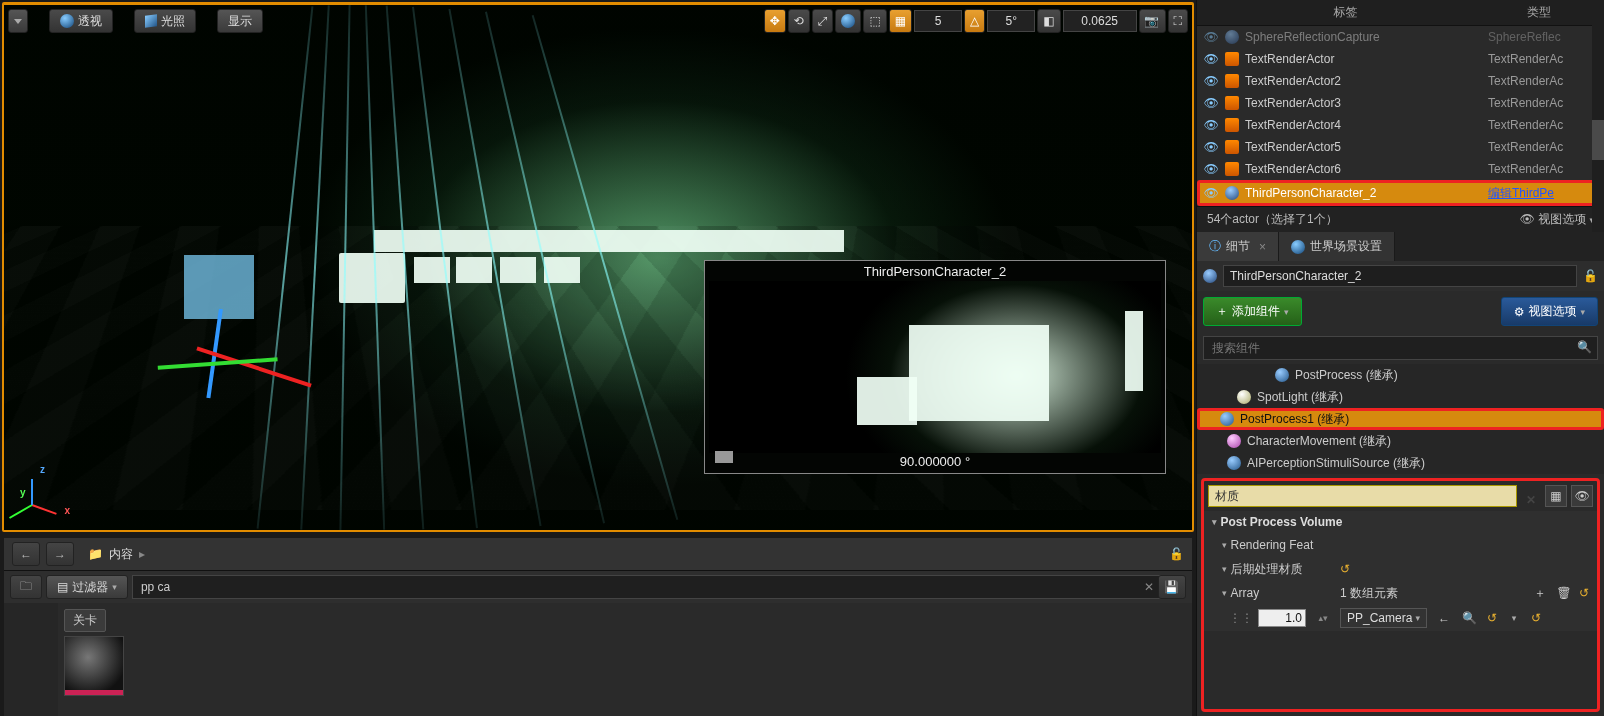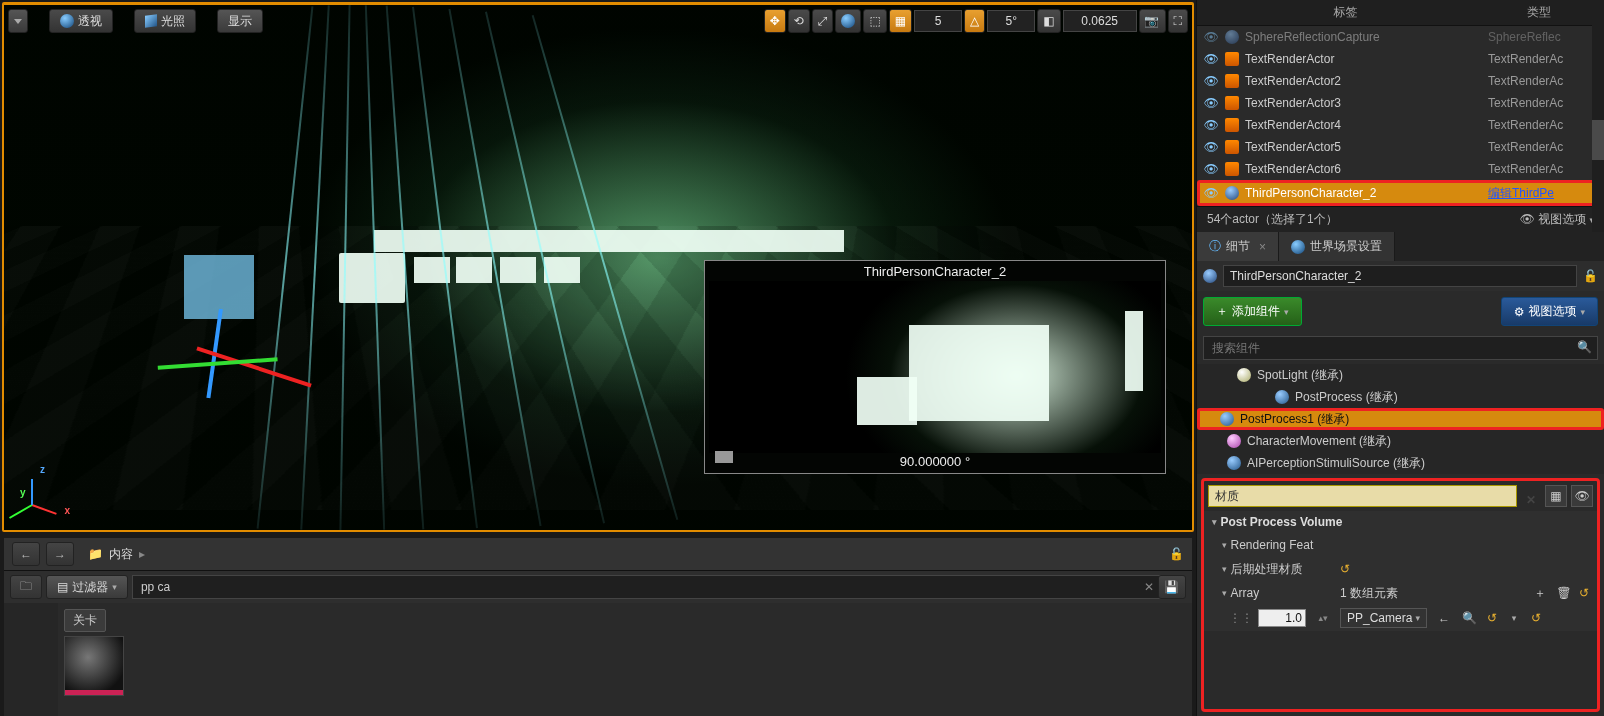--- a/index.html
+++ b/index.html
@@ -331,27 +331,27 @@
     </div>
 
     <div class="search-row">
       <div style="position:relative;">
         <input class="search" style="width: 100%;" placeholder="搜索组件">
         <span style="position:absolute;right:6px;top:4px;color:#888;">🔍</span>
       </div>
     </div>
 
     <div class="comp-tree">
+      <div class="comp-row" style="padding-left:78px;">
+          <span class="comp-ico"></span>
+          <span>PostProcess (继承)</span>
+        </div>
       <div class="comp-row indent1">
           <span class="comp-ico light"></span>
           <span>SpotLight (继承)</span>
-        </div>
-      <div class="comp-row" style="padding-left:78px;">
-          <span class="comp-ico"></span>
-          <span>PostProcess (继承)</span>
         </div>
       <div class="comp-row indent2 sel">
           <span class="comp-ico"></span>
           <span>PostProcess1 (继承)</span>
         </div>
       <div class="comp-row">
           <span class="comp-ico move"></span>
           <span>CharacterMovement (继承)</span>
         </div>
       <div class="comp-row">

